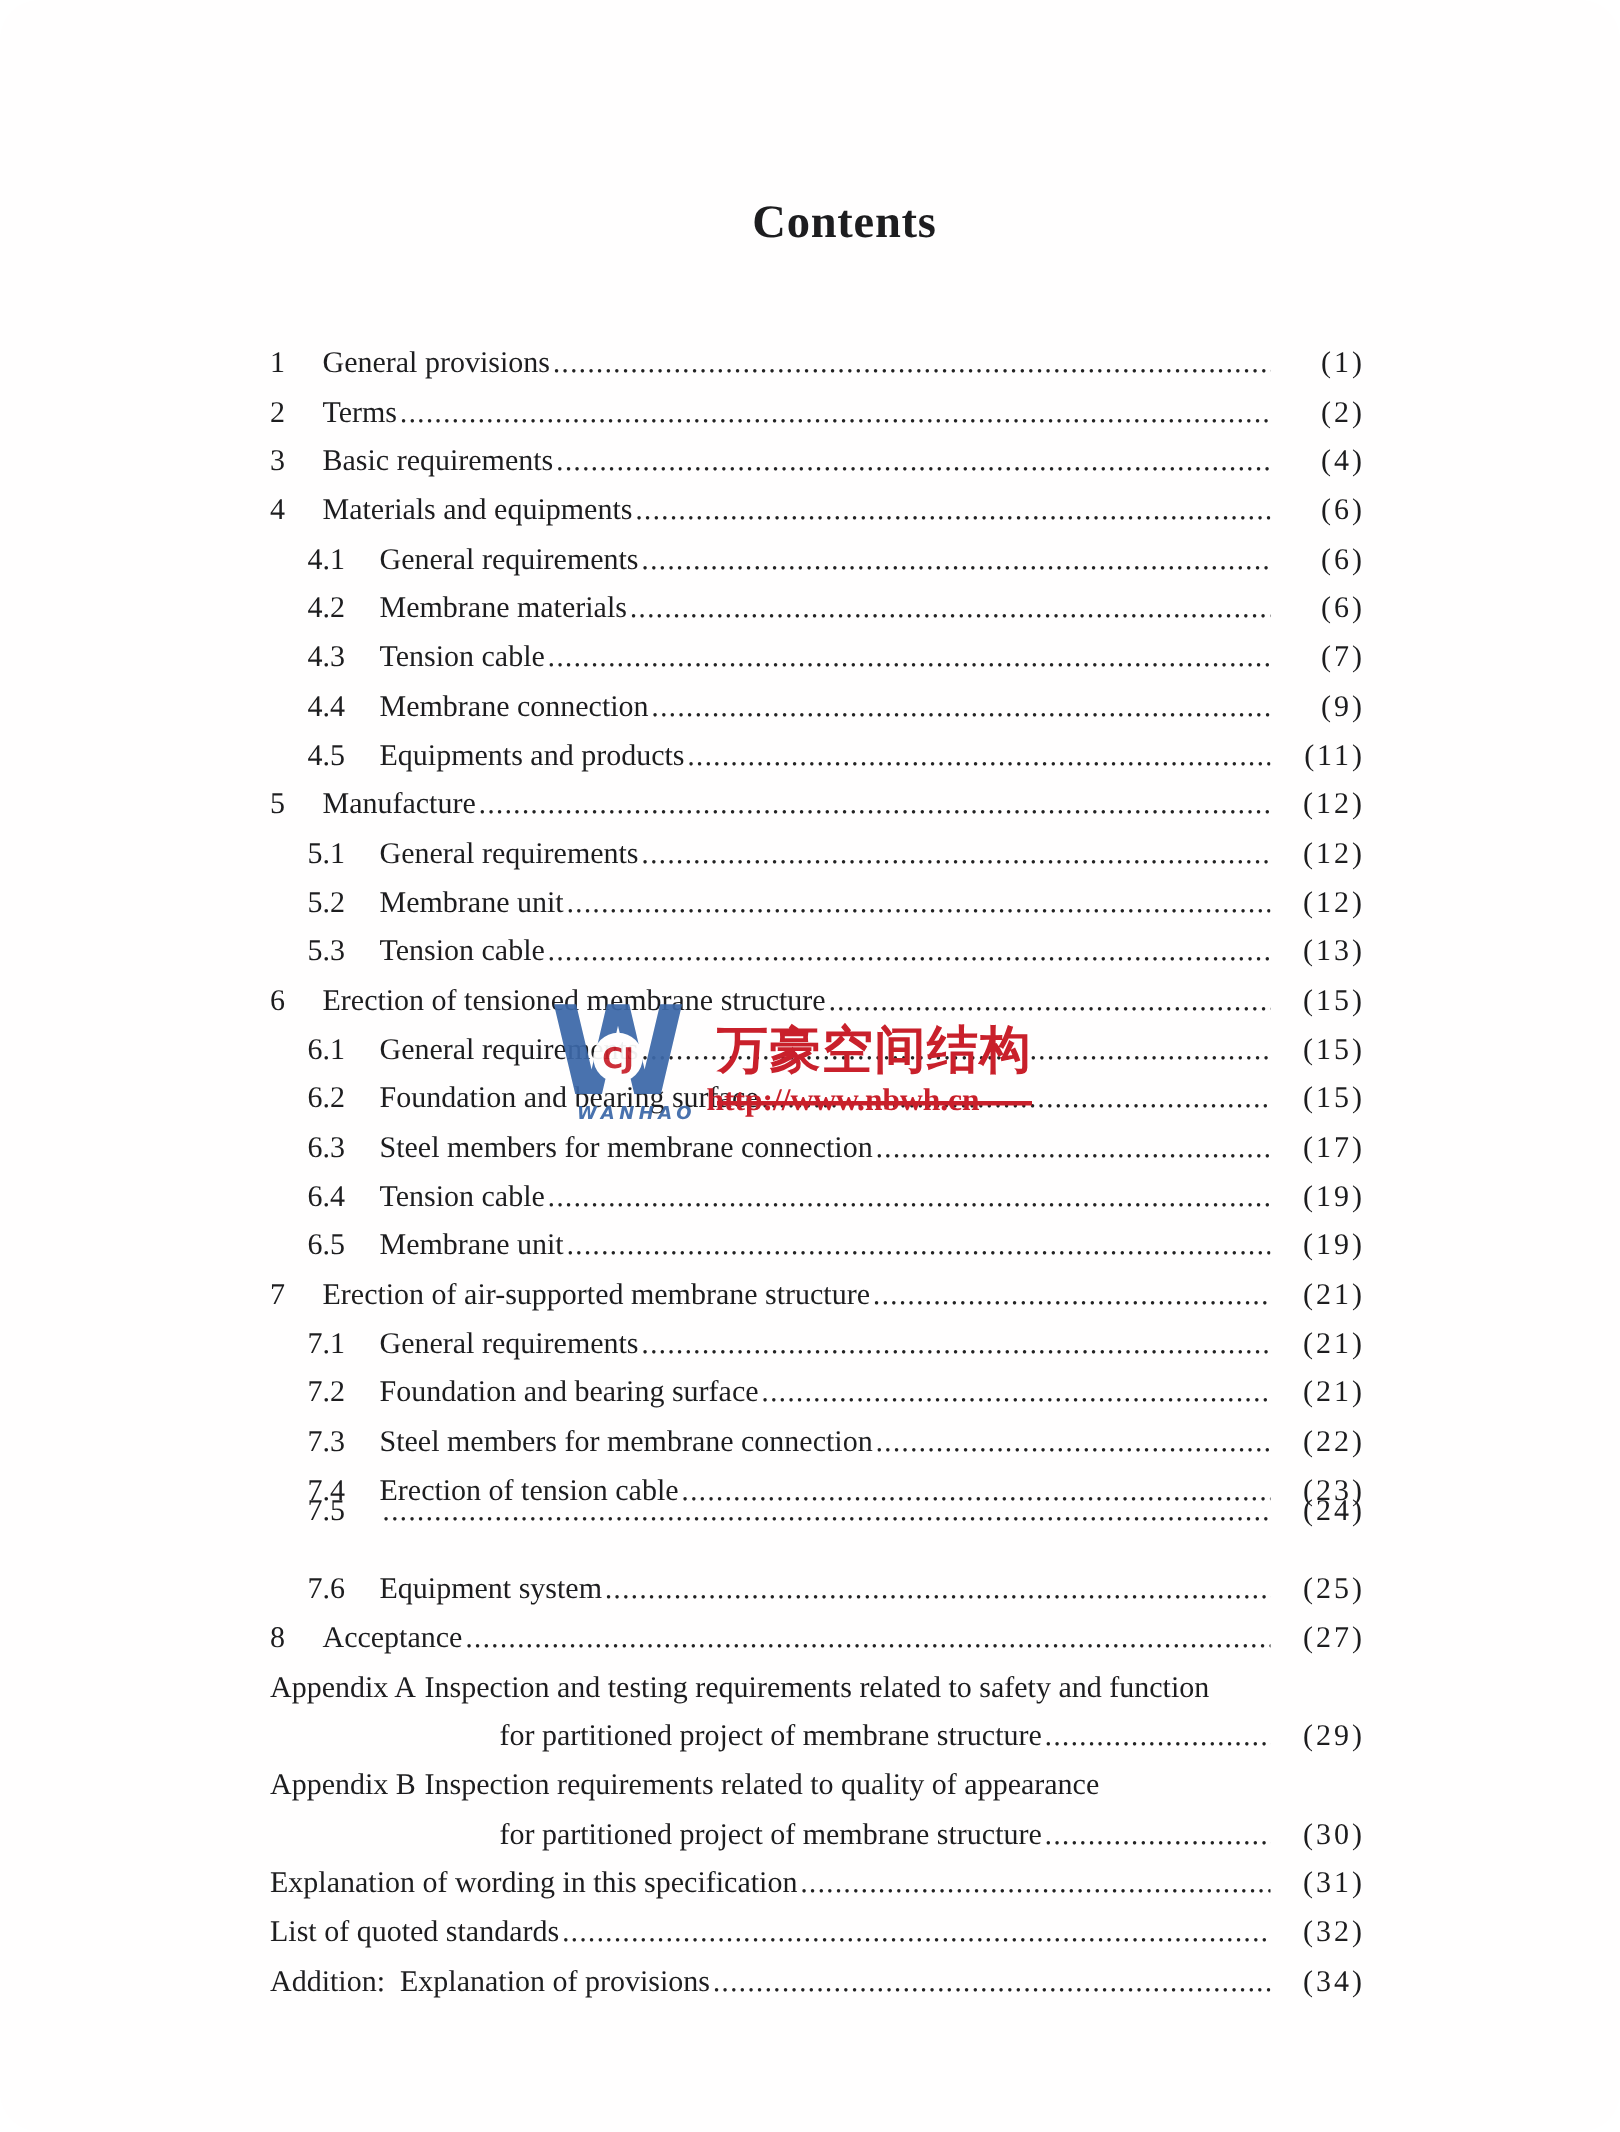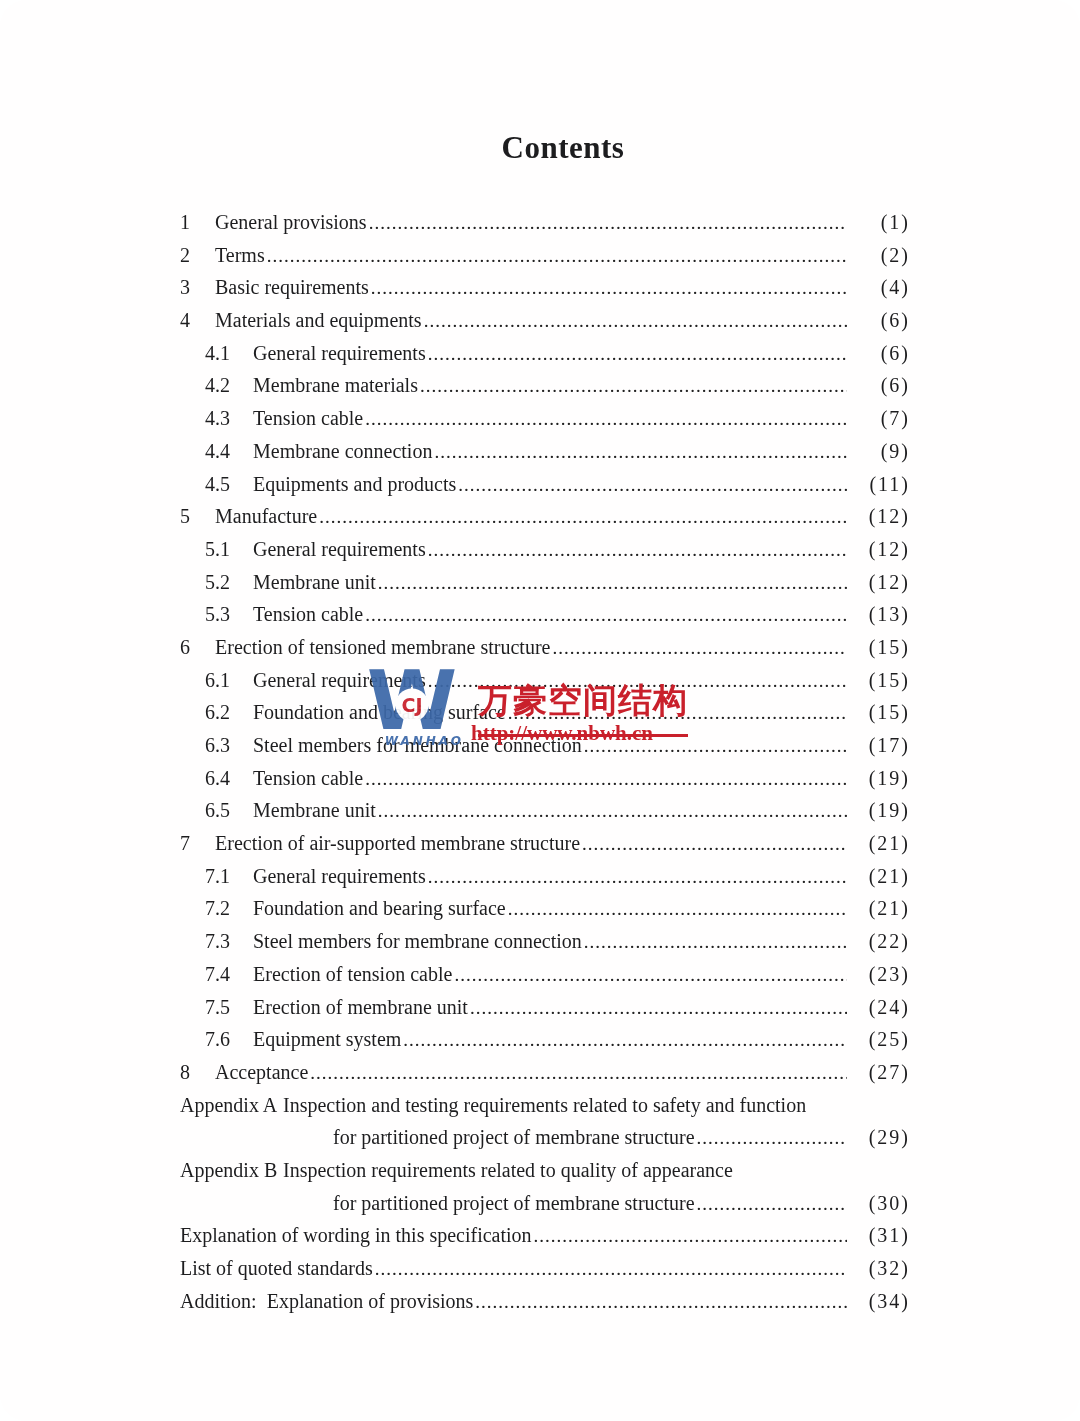--- a/index.html
+++ b/index.html
@@ -33,21 +33,21 @@
     height:32.7px;
     line-height:32.7px;
     white-space:nowrap;
   }
   .row .num{flex:0 0 auto;}
   .row.l1 .num{width:35px;}
   .row.l2{padding-left:25px;}
   .row.l2 .num{width:48px;}
   .row.appx .num{width:103px;}
   .row.cont{padding-left:153px;}
-  .label{flex:0 0 auto;}
+  .label{flex:0 0 auto;margin-top:20px;}
   .leader{
     flex:1 1 auto;
     overflow:hidden;
     margin:0 3px 0 2px;
     color:#222;
   }
   .leader::after{
     content:"................................................................................................................................................................................................................";
     letter-spacing:1px;
     font-size:19px;
@@ -238,21 +238,20 @@
         <span class="pg">(22)</span>
       </div>
       <div class="row l2">
         <span class="num">7.4</span>
         <span class="label">Erection of tension cable</span>
         <span class="leader"></span>
         <span class="pg">(23)</span>
       </div>
       <div class="row l2">
         <span class="num">7.5</span>
-        <span class="label">Erection of membrane unit</span>
         <span class="leader"></span>
         <span class="pg">(24)</span>
       </div>
       <div class="row l2">
         <span class="num">7.6</span>
         <span class="label">Equipment system</span>
         <span class="leader"></span>
         <span class="pg">(25)</span>
       </div>
       <div class="row l1">

